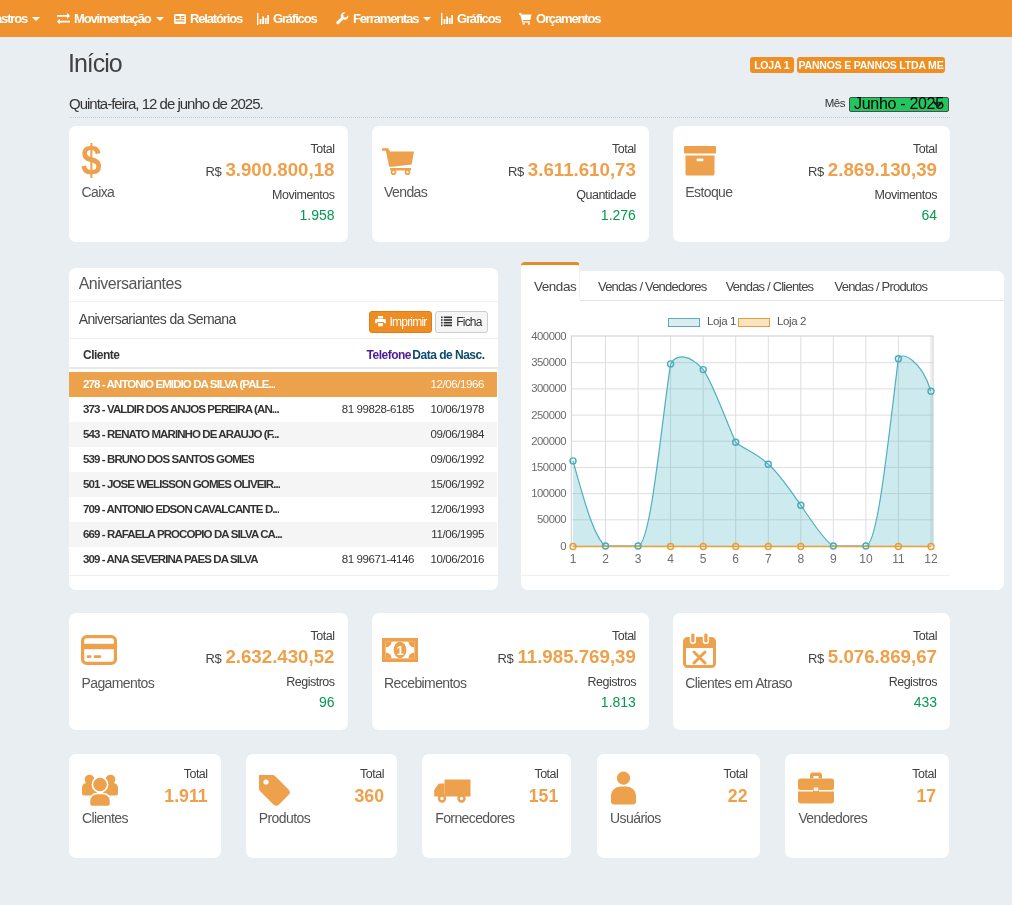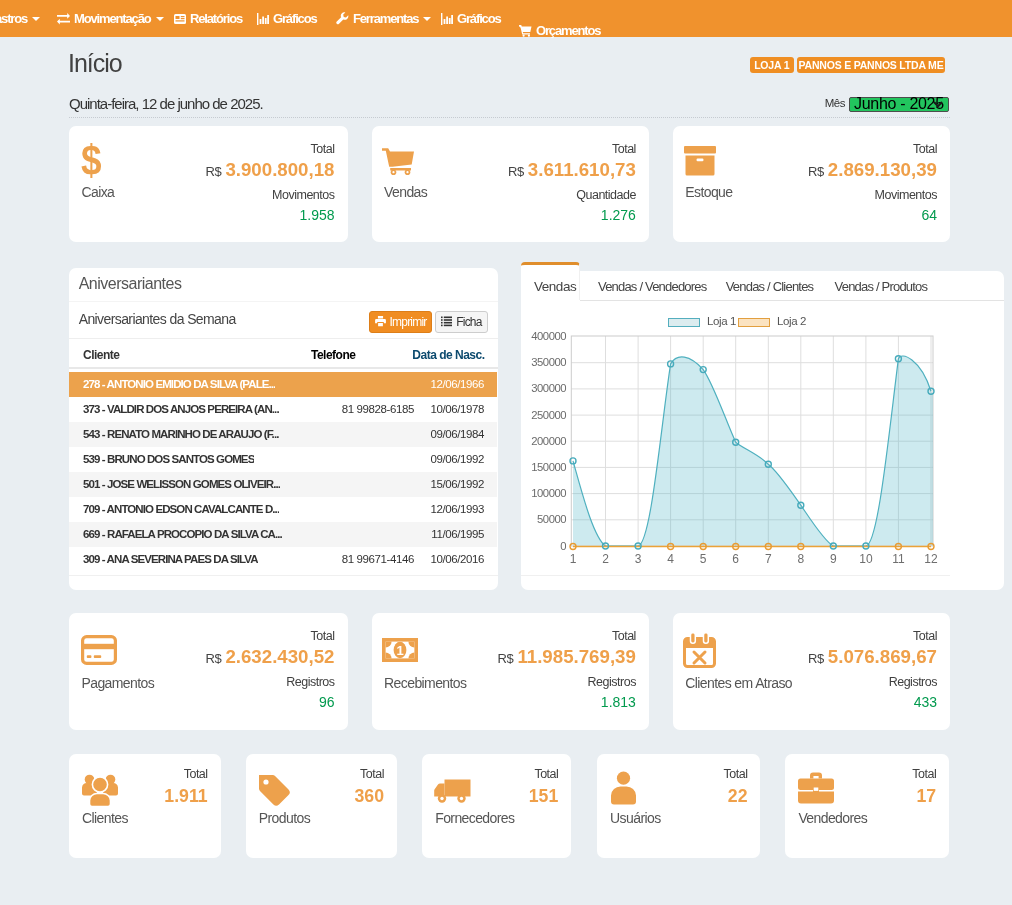--- a/index.html
+++ b/index.html
@@ -72,21 +72,21 @@
       </span>Ferramentas<span class="caret"></span></div>
   <div class="it" style="left:441px;"><span class="ic">
         <svg width="12" height="12" viewBox="0 0 12 12">
           <rect x="0" y="0" width="1.4" height="12" fill="#fff"></rect>
           <rect x="2.6" y="6" width="1.8" height="5" fill="#fff"></rect>
           <rect x="5.2" y="3.5" width="1.8" height="7.5" fill="#fff"></rect>
           <rect x="7.8" y="5" width="1.8" height="6" fill="#fff"></rect>
           <rect x="10.2" y="2" width="1.8" height="9" fill="#fff"></rect>
         </svg>
       </span>Gráficos</div>
-  <div class="it" style="left:519px;margin-top:12px;"><span class="ic">
+  <div class="it" style="left:519px;"><span class="ic">
         <svg width="13" height="12" viewBox="0 0 13 12">
           <path d="M0 0 L2.2 0 L2.8 1.5 L12.5 1.5 L11.3 7 L3.8 7 L4.1 8.2 L11 8.2 L11 9.4 L3.2 9.4 L1.6 2.7 L0 1.3 Z" fill="#fff"></path>
           <circle cx="4.6" cy="10.7" r="1.1" fill="#fff"></circle>
           <circle cx="9.9" cy="10.7" r="1.1" fill="#fff"></circle>
         </svg>
       </span>Orçamentos</div>
 </div>
 
 <div class="h1">Início</div>
 <div class="date">Quinta-feira, 12 de junho de 2025.</div>
@@ -152,21 +152,21 @@
           <rect x="0" y="3.2" width="1.6" height="1.6"></rect>
           <rect x="2.8" y="3.2" width="8.2" height="1.6"></rect>
           <rect x="0" y="5.9" width="1.6" height="1.6"></rect>
           <rect x="2.8" y="5.9" width="8.2" height="1.6"></rect>
           <rect x="0" y="8.6" width="1.6" height="1.6"></rect>
           <rect x="2.8" y="8.6" width="8.2" height="1.6"></rect>
         </g>
       </svg>Ficha</div>
   <div style="position:absolute; left:0; top:70px; width:428.5px; border-top:1px solid #eee;"></div>
   <div style="position:absolute; left:14px; top:80px; font-size:12px; font-weight:bold; letter-spacing:-0.5px; color:#333;">Cliente</div>
-  <div style="position:absolute; left:242px; width:100px; top:80px; font-size:12px; font-weight:bold; letter-spacing:-0.5px; color:#000000; text-align:left;">Telefone</div>
+  <div style="position:absolute; left:242px; width:100px; top:80px; font-size:12px; font-weight:bold; letter-spacing:-0.5px; color:#4c1d95; text-align:right;">Telefone</div>
   <div style="position:absolute; right:13px; top:80px; font-size:12px; font-weight:bold; letter-spacing:-0.5px; color:#0c4a6e;">Data de Nasc.</div>
   <div style="position:absolute; left:0; top:98.5px; width:428.5px; border-top:2px solid #e8e8e8;"></div>
   <div class="trow hl" style="top:103.5px;">
       <span class="nm">278 - ANTONIO EMIDIO DA SILVA (PALE...</span>
       <span class="dt">12/06/1966</span>
     </div>
   <div class="trow" style="top:128.5px;">
       <span class="nm">373 - VALDIR DOS ANJOS PEREIRA (AN...</span>
       <span class="ph">81 99828-6185</span>
       <span class="dt">10/06/1978</span>

